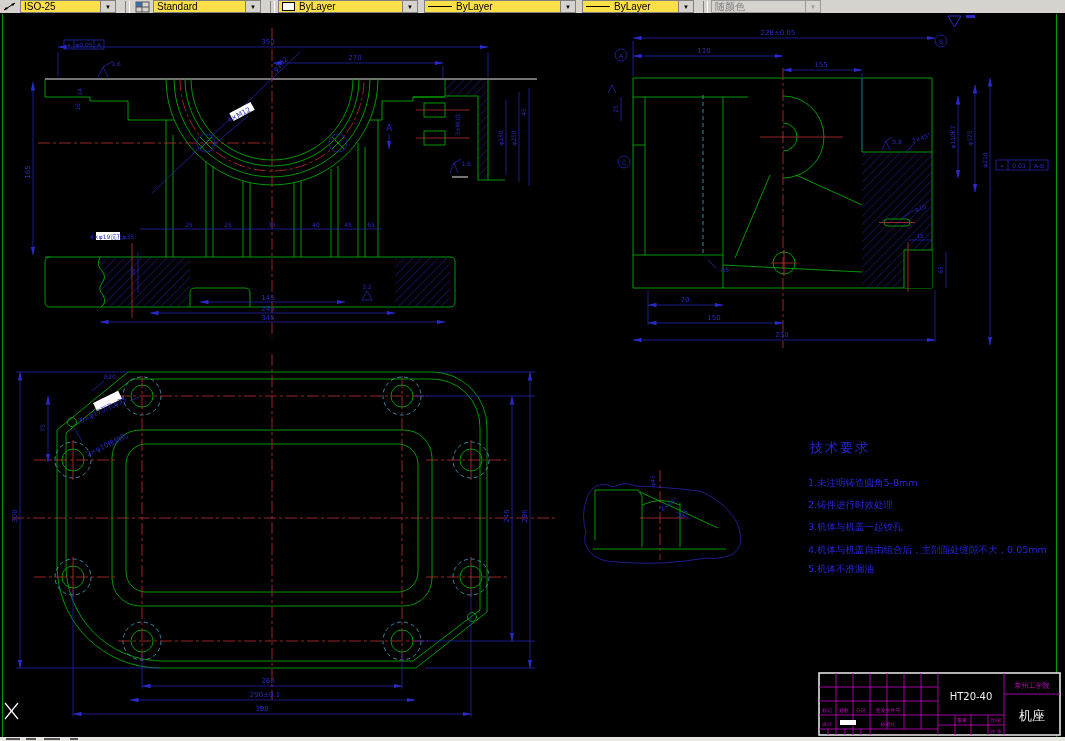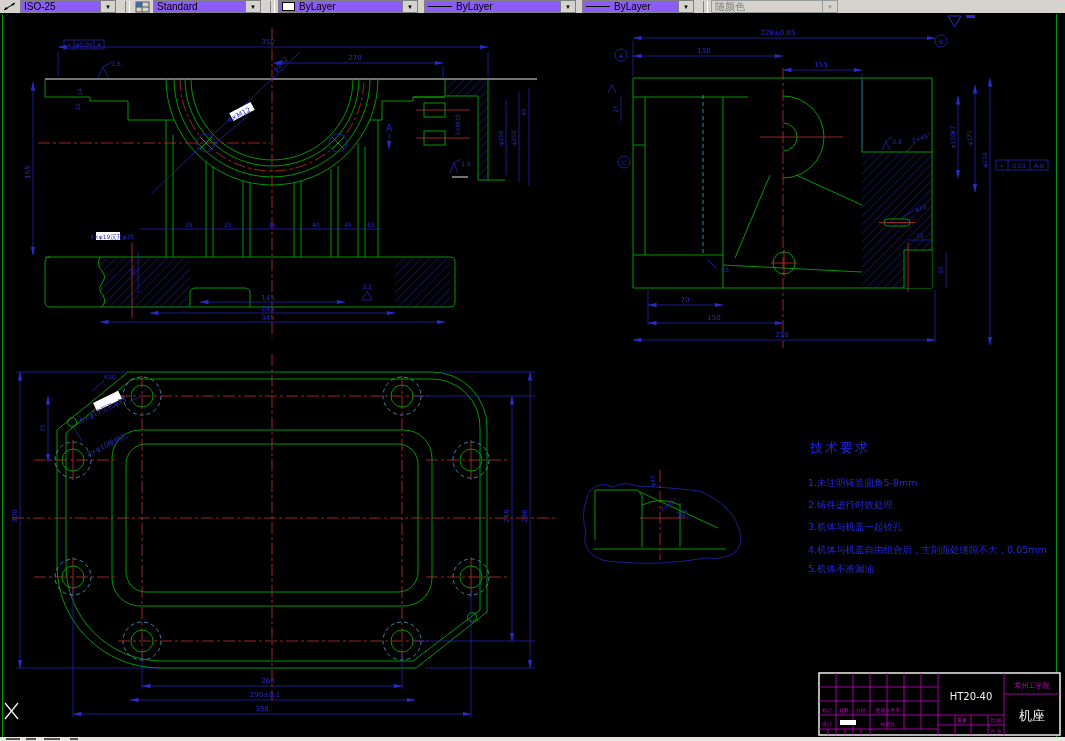--- a/index.html
+++ b/index.html
@@ -3,21 +3,21 @@
 <meta charset="utf-8">
 <style>
   html,body{margin:0;padding:0;background:#000;}
   #screen{position:relative;width:1065px;height:741px;background:#000;overflow:hidden;
           font-family:"Liberation Sans",sans-serif;}
   
   #toolbar{position:absolute;left:0;top:0;width:1065px;height:13px;background:#d6d3ce;
            border-bottom:1px solid #000;display:flex;align-items:center;font-size:10px;color:#000;}
   .tbicon{flex:0 0 auto;margin:0 2px;display:flex;align-items:center;}
   .combo{display:flex;align-items:stretch;height:13px;margin-right:6px;flex:0 0 auto;}
-  .cval{background:#8b5cf6;border:1px solid #808080;border-right:none;display:flex;align-items:center;
+  .cval{background:#fde047;border:1px solid #808080;border-right:none;display:flex;align-items:center;
         padding:0 3px;white-space:nowrap;overflow:hidden;}
   .carrow{width:14px;background:#d6d3ce;border:1px solid #808080;display:flex;align-items:center;
           justify-content:center;font-size:6px;color:#000;}
   .combo.disabled .cval{background:#d6d3ce;color:#7d7d7d;border-color:#9a9a9a;}
   .combo.disabled .carrow{color:#9a9a9a;border-color:#9a9a9a;}
   .swatch{width:11px;height:7px;background:#fff;border:1px solid #000;margin-right:4px;}
   .lineglyph{width:24px;height:1px;background:#000;margin-right:4px;align-self:center;}
   .tbsep{width:3px;height:12px;border-left:1px solid #808080;border-right:1px solid #fff;margin:0 3px;}
   
   svg text{font-family:"DejaVu Sans",sans-serif;}
@@ -82,21 +82,21 @@
       <span class="carrow">▼</span>
     </div>
     <div class="combo" style="width:112px">
       <span class="cval" style="flex:1">
           <span class="lineglyph"></span>
           <span>ByLayer</span>
         </span>
       <span class="carrow">▼</span>
     </div>
     <span class="tbsep"></span>
-    <div class="combo disabled" style="width:127px">
+    <div class="combo disabled" style="width:110px">
       <span class="cval" style="flex:1">随颜色</span>
       <span class="carrow">▼</span>
     </div>
   </div>
 
   <svg width="1065" height="741" viewBox="0 0 1065 741" style="position:absolute;left:0;top:0">
     <defs>
       <pattern id="hb" width="6" height="6" patternUnits="userSpaceOnUse" patternTransform="rotate(45)">
         <line x1="0" y1="0" x2="0" y2="6" stroke="#2a2ac8" stroke-width="0.8"></line>
       </pattern>

